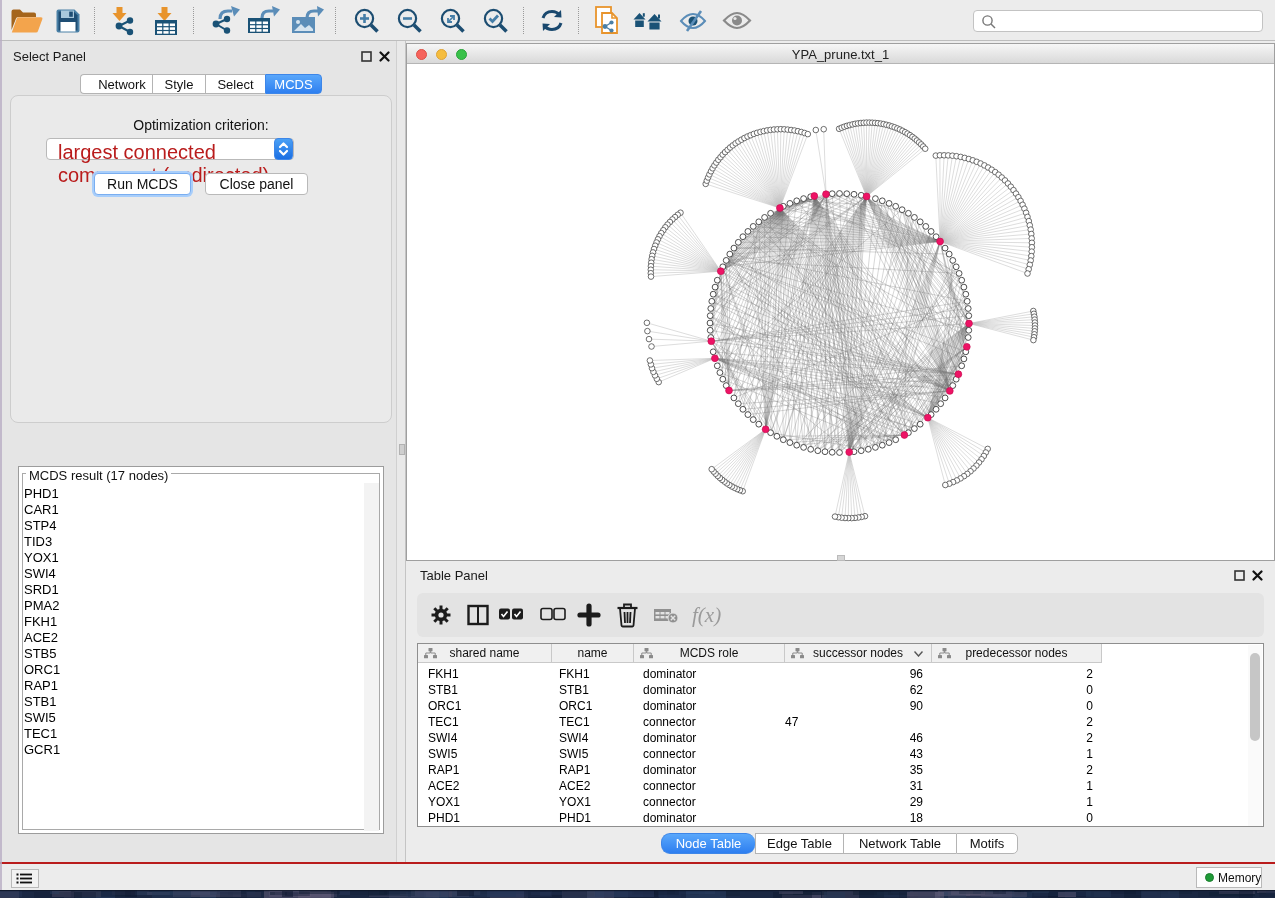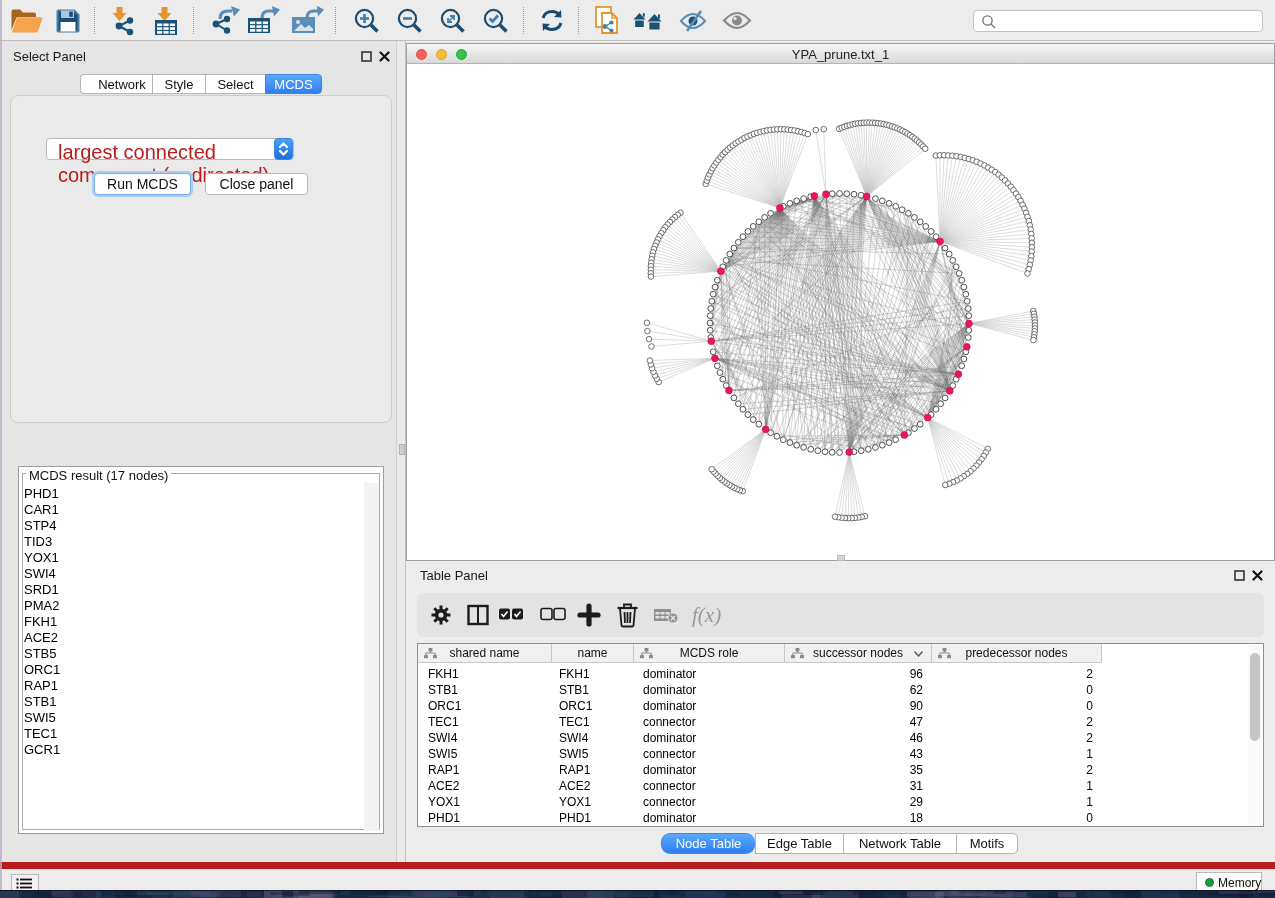--- a/index.html
+++ b/index.html
@@ -36,21 +36,21 @@
 #btn-close { left:194px; top:77px; width:103px; }
 
 #mcds-list { position:absolute; left:18px; top:425px; width:366px; height:368px; background:#fff; border:1px solid #9c9c9c; }
 #mcds-legend { position:absolute; left:7px; top:1px; background:#fff; padding:0 3px; font-size:13px; color:#111; }
 #mcds-fence { position:absolute; left:3px; top:6px; right:3px; bottom:3px; border:1px solid #a9a9a9; }
 
 #mcds-items { position:absolute; left:5px; top:19px; font-size:13px; line-height:16px; color:#000; }
 #mcds-scroll { position:absolute; right:4px; top:16px; width:15px; height:348px; background:#f3f3f3; }
 
 
-#statusbar { position:absolute; left:0; top:862px; width:1275px; height:28px; background:#ececec; border-top:7px solid #b91c1c; }
+#statusbar { position:absolute; left:0; top:862px; width:1275px; height:28px; background:#ececec; border-top:2px solid #b91c1c; }
 #listbtn { position:absolute; left:11px; top:5px; width:28px; height:19px; background:#f2f2f2; border:1px solid #b9b9b9; }
 #membtn { position:absolute; left:1196px; top:3px; width:66px; height:21px; background:#fdfdfd; border:1px solid #b9b9b9; font-size:12px; color:#111; }
 #membtn .dot { position:absolute; left:8px; top:5px; width:9px; height:9px; border-radius:50%; background:#1e9b37; border:1px solid #187c2c; }
 #membtn .mtext { position:absolute; left:21px; top:3px; }
 #wallpaper { position:absolute; left:0; top:890px; width:1275px; height:8px; background:#17263d; overflow:hidden; }
 
 
 #netwin { position:absolute; left:406px; top:43px; width:869px; height:518px; background:#fff; border:1px solid #9f9f9f; }
 #nettitle { position:absolute; left:0; top:0; width:867px; height:20px; background:linear-gradient(#f6f6f6,#d9d9d9); border-bottom:1px solid #b5b5b5; }
 #nettitle .tl { position:absolute; top:5px; width:11px; height:11px; border-radius:50%; }
@@ -244,20 +244,21 @@
         <path d="M1.5 1.5 L9.5 9.5 M9.5 1.5 L1.5 9.5" stroke="#111" stroke-width="2.2" stroke-linecap="round"></path>
       </svg>
   </div>
   <div class="tabrow" style="left:80px; top:33px;">
     <div class="tab" style="width:72px">Network</div>
     <div class="tab" style="width:53px">Style</div>
     <div class="tab" style="width:60px">Select</div>
     <div class="tab sel" style="width:57px">MCDS</div>
   </div>
   <div id="cp-box">
+    <div id="opt-label">Optimization criterion:</div>
     <div id="dropdown">
       <div class="dtext">largest connected component (undirected)</div>
       <div class="spin"><svg width="17" height="20" viewBox="0 0 17 20">
             <path d="M5 8 L8.5 4.5 L12 8" fill="none" stroke="#fff" stroke-width="2.2" stroke-linecap="round" stroke-linejoin="round"></path>
             <path d="M5 12 L8.5 15.5 L12 12" fill="none" stroke="#fff" stroke-width="2.2" stroke-linecap="round" stroke-linejoin="round"></path>
           </svg></div>
     </div>
     <div class="btn" id="btn-run">Run MCDS</div>
     <div class="btn" id="btn-close">Close panel</div>
   </div>
@@ -1368,21 +1369,21 @@
 <div class="cell" style="left:367px;top:19px;width:138px;text-align:right">62</div>
 <div class="cell" style="left:514px;top:19px;width:161px;text-align:right">0</div>
 <div class="cell" style="left:10px;top:35px">ORC1</div>
 <div class="cell" style="left:141px;top:35px">ORC1</div>
 <div class="cell" style="left:225px;top:35px">dominator</div>
 <div class="cell" style="left:367px;top:35px;width:138px;text-align:right">90</div>
 <div class="cell" style="left:514px;top:35px;width:161px;text-align:right">0</div>
 <div class="cell" style="left:10px;top:51px">TEC1</div>
 <div class="cell" style="left:141px;top:51px">TEC1</div>
 <div class="cell" style="left:225px;top:51px">connector</div>
-<div class="cell" style="left:367px;top:51px;width:138px;text-align:right">47</div>
+<div class="cell" style="left:367px;top:51px;width:138px;text-align:left">47</div>
 <div class="cell" style="left:514px;top:51px;width:161px;text-align:right">2</div>
 <div class="cell" style="left:10px;top:67px">SWI4</div>
 <div class="cell" style="left:141px;top:67px">SWI4</div>
 <div class="cell" style="left:225px;top:67px">dominator</div>
 <div class="cell" style="left:367px;top:67px;width:138px;text-align:right">46</div>
 <div class="cell" style="left:514px;top:67px;width:161px;text-align:right">2</div>
 <div class="cell" style="left:10px;top:83px">SWI5</div>
 <div class="cell" style="left:141px;top:83px">SWI5</div>
 <div class="cell" style="left:225px;top:83px">connector</div>
 <div class="cell" style="left:367px;top:83px;width:138px;text-align:right">43</div>

